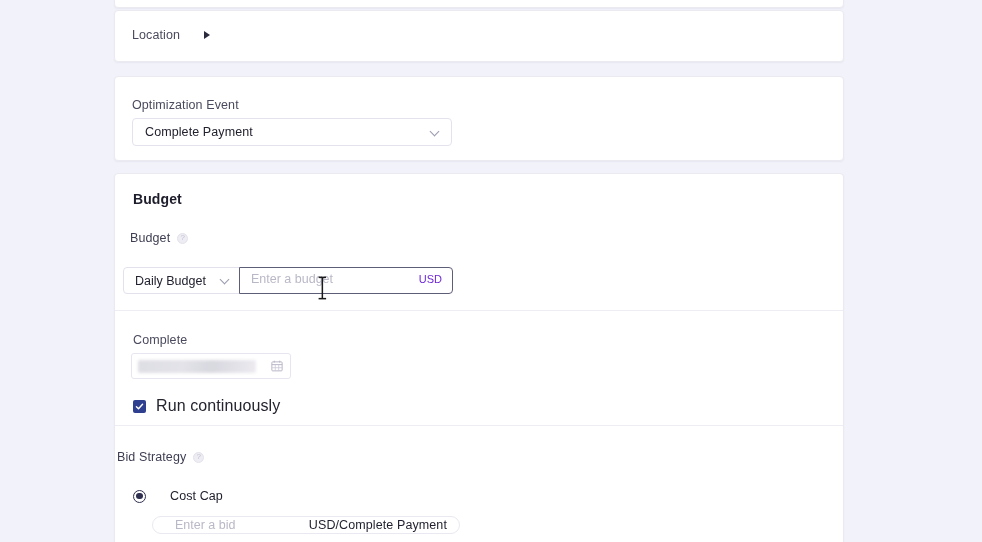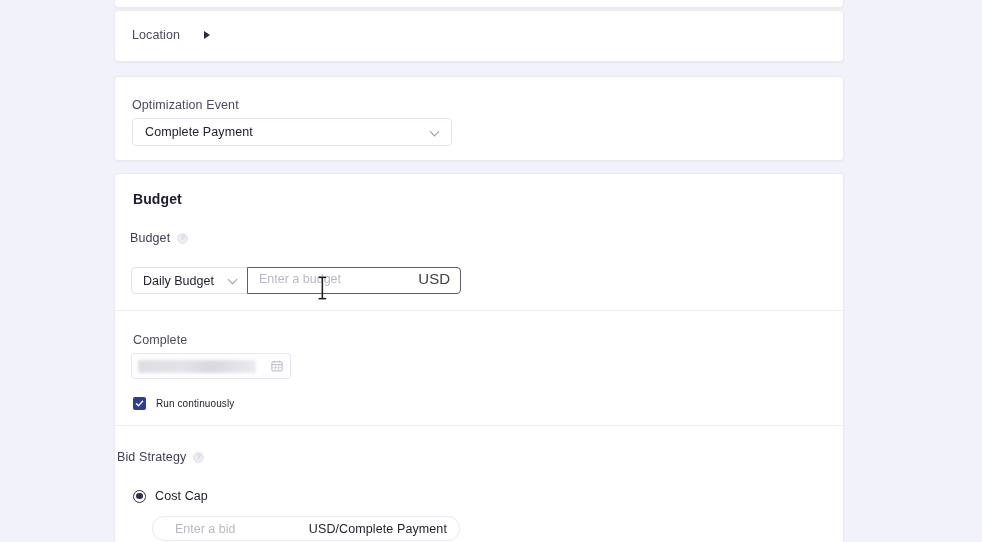--- a/index.html
+++ b/index.html
@@ -165,21 +165,21 @@
     align-items: center;
     justify-content: center;
     font-size: 8px;
     color: #c3c1d0;
     line-height: 1;
     flex: none;
   }
 
   .budget-input-row {
     position: absolute;
-    left: 16px;
+    left: 8px;
     top: 93px;
     display: flex;
     align-items: center;
     border-radius: 8px;
   }
   .budget-type-select {
     width: 117px;
     height: 27px;
     border: 1px solid #e3e1eb;
     border-radius: 4px 0 0 4px;
@@ -205,22 +205,22 @@
     display: flex;
     align-items: center;
     justify-content: space-between;
     padding: 0 10px 4px 11px;
   }
   .budget-amount .ph {
     font-size: 12.5px;
     color: #b9b8c6;
   }
   .budget-amount .cur {
-    font-size: 15px;
-    color: #404040;
+    font-size: 11px;
+    color: #6d28d9;
     font-weight: 500;
   }
 
   .divider {
     position: absolute;
     left: 0;
     width: 100%;
     height: 1px;
     background: #ededf3;
   }
@@ -271,38 +271,38 @@
     height: 13px;
     border-radius: 2px;
     background: #2e3f8f;
     display: flex;
     align-items: center;
     justify-content: center;
     flex: none;
   }
   .checkbox svg { display: block; }
   .checkbox-label {
-    font-size: 10px;
+    font-size: 16px;
     color: #24242f;
     letter-spacing: 0.1px;
   }
 
   
   .bid-label {
     position: absolute;
     left: 2px;
     top: 276px;
   }
   .radio-row {
     position: absolute;
     left: 18px;
     top: 315px;
     display: flex;
     align-items: center;
-    gap: 9px;
+    gap: 24px;
   }
   .radio {
     width: 13px;
     height: 13px;
     border-radius: 50%;
     border: 1.4px solid #2f3050;
     box-sizing: border-box;
     display: flex;
     align-items: center;
     justify-content: center;
@@ -319,21 +319,21 @@
     font-size: 12.5px;
     color: #22222f;
     letter-spacing: 0.1px;
   }
 
   .bid-input {
     position: absolute;
     left: 37px;
     top: 342px;
     width: 308px;
-    height: 25px;
+    height: 18px;
     border: 1px solid #eae8f0;
     border-radius: 12px;
     background: #fff;
     box-sizing: border-box;
     display: flex;
     align-items: center;
     justify-content: space-between;
     padding: 0 12px 0 22px;
   }
   .bid-input .ph {

